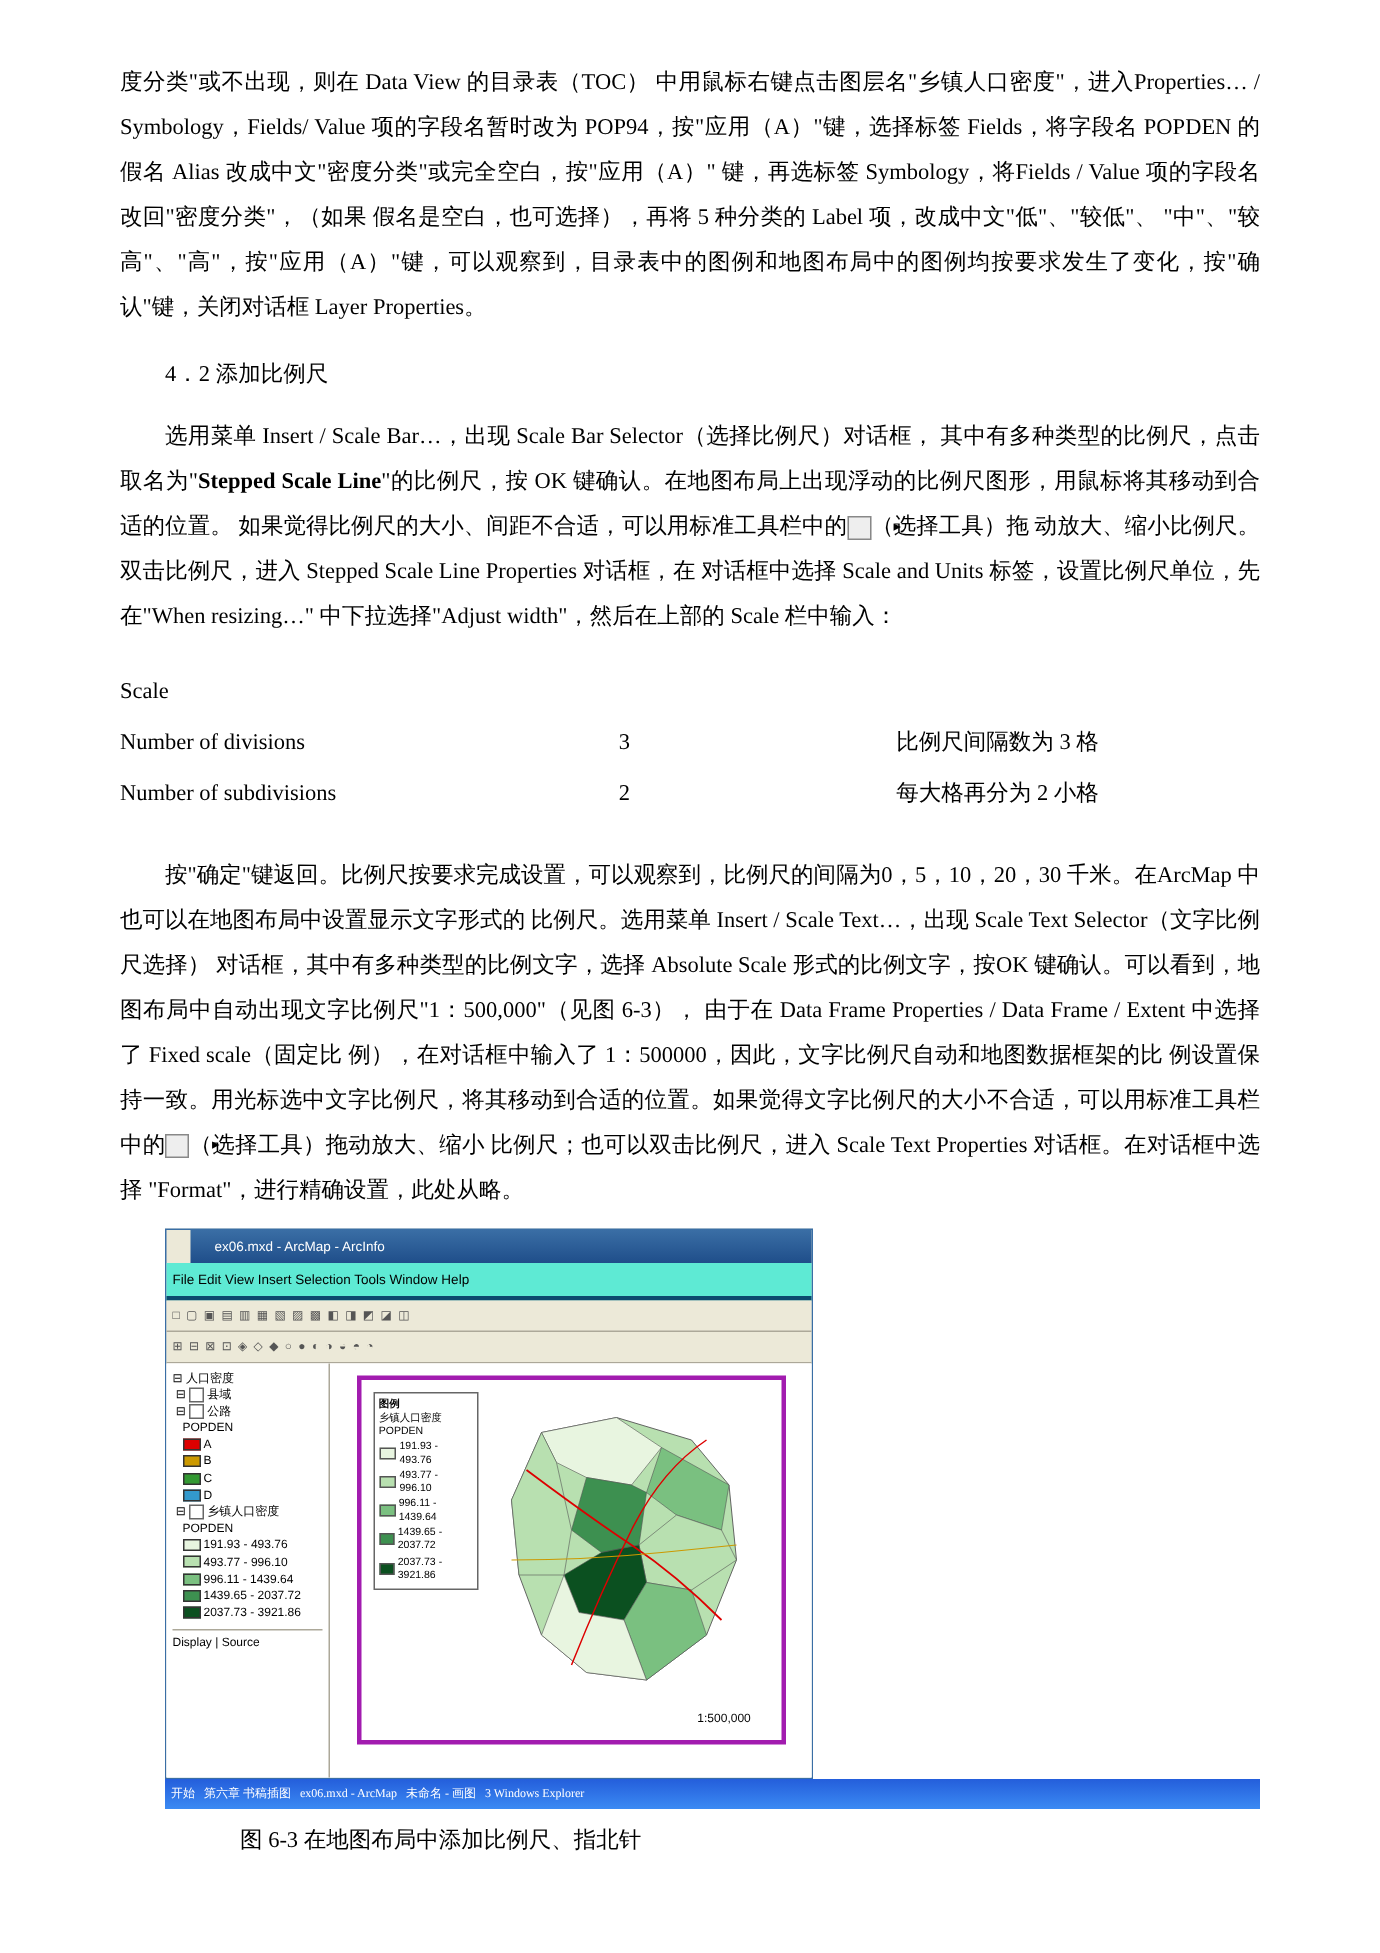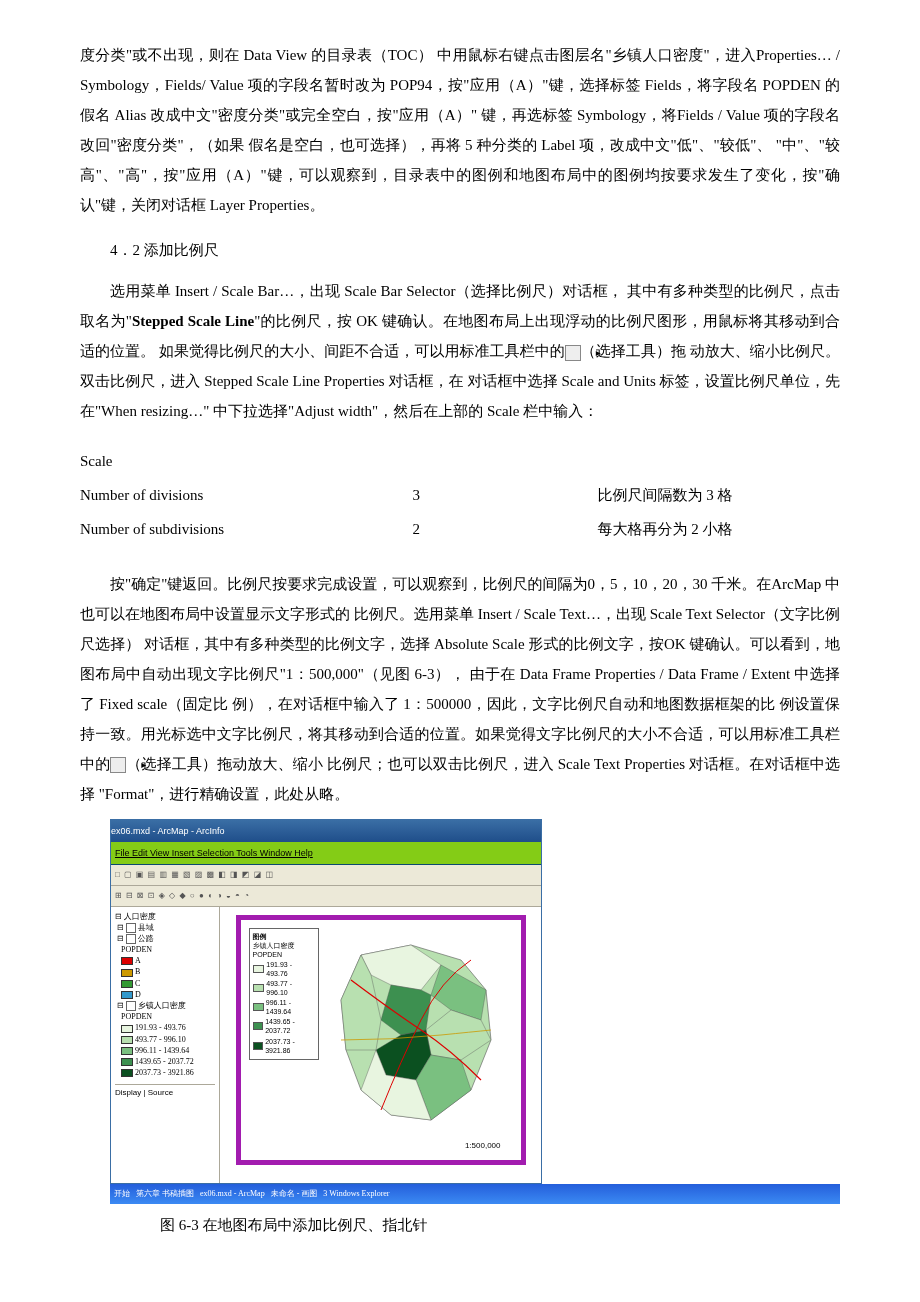--- a/index.html
+++ b/index.html
@@ -61,30 +61,30 @@
     .arcmap-window {
       width: 430px;
       border: 1px solid #3a6ea5;
       background: #ece9d8;
       font-family: Tahoma, sans-serif;
       font-size: 9px;
     }
     .arcmap-title {
       background: linear-gradient(#3a6ea5, #1f4e8a);
       color: #fff;
-      padding: 2px 0;
+      padding: 2px 16px;
       font-size: 9px;
+      margin-left: 16px;
     }
     .arcmap-menu {
-      background: #84cc16;
-      padding: 2px 4px;
-      border-bottom: 1px solid #0c4a6e;
+      background: #5eead4;
+      padding: 2px 4px;
+      border-bottom: 3px solid #0c4a6e;
       font-size: 9px;
       color: #000;
-      text-decoration: underline;
     }
     .arcmap-toolbar {
       background: #ece9d8;
       padding: 2px 4px;
       border-bottom: 1px solid #aca899;
       font-size: 8px;
       color: #555;
       letter-spacing: 1px;
     }
     .arcmap-body {
@@ -92,36 +92,36 @@
       background: #fff;
     }
     .arcmap-toc {
       width: 100px;
       background: #fff;
       border-right: 1px solid #aca899;
       padding: 4px;
       font-size: 8px;
       line-height: 1.4;
     }
-    .toc-item { white-space: nowrap; font-family: Liberation Serif, serif; }
+    .toc-item { white-space: nowrap; }
     .toc-check { display: inline-block; width: 8px; height: 8px; border: 1px solid #666; background: #fff; margin-right: 2px; vertical-align: middle; }
     .toc-swatch { display: inline-block; width: 10px; height: 6px; margin-right: 2px; vertical-align: middle; border: 1px solid #333; }
     .arcmap-canvas {
       flex: 1;
       background: #fff;
       position: relative;
       padding: 8px;
       min-height: 260px;
     }
     .layout-page {
       width: 280px;
       height: 240px;
       margin: 0 auto;
       background: #fff;
-      border: 5px solid #a21caf;
+      border: 3px solid #a21caf;
       position: relative;
     }
     .legend-box {
       position: absolute;
       left: 8px;
       top: 8px;
       width: 62px;
       border: 1px solid #666;
       background: #fff;
       font-size: 7px;

